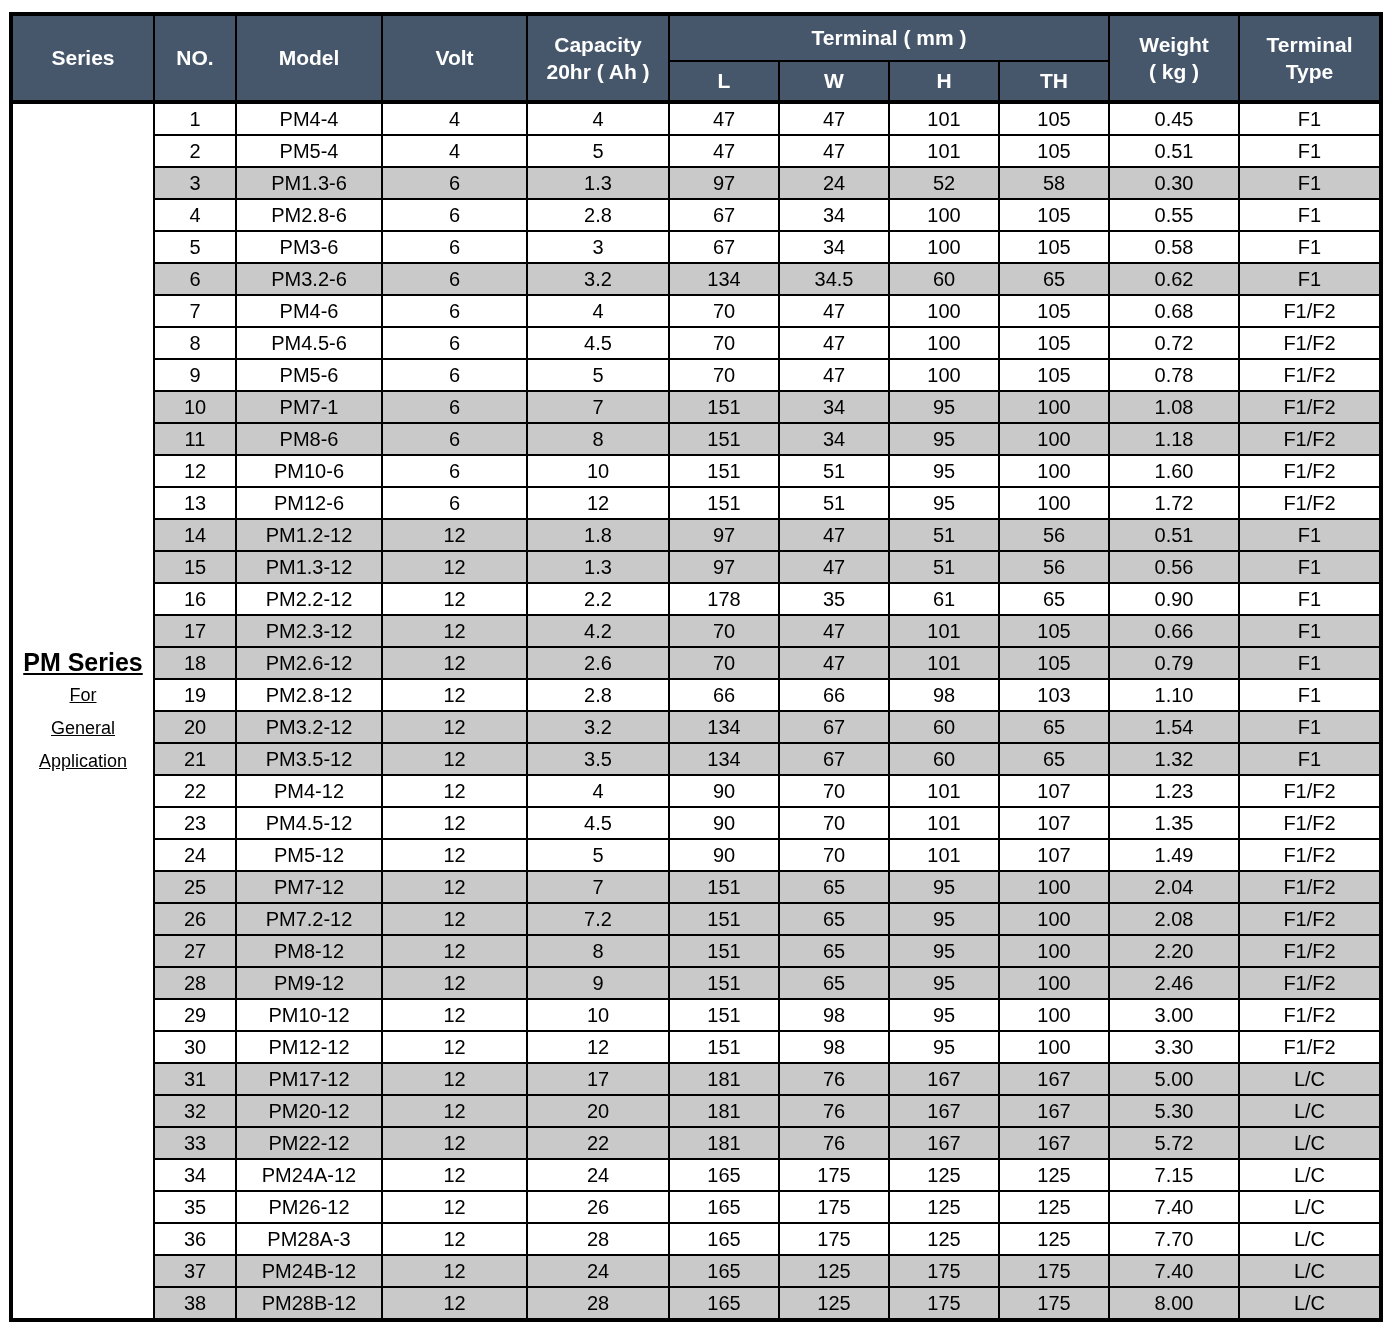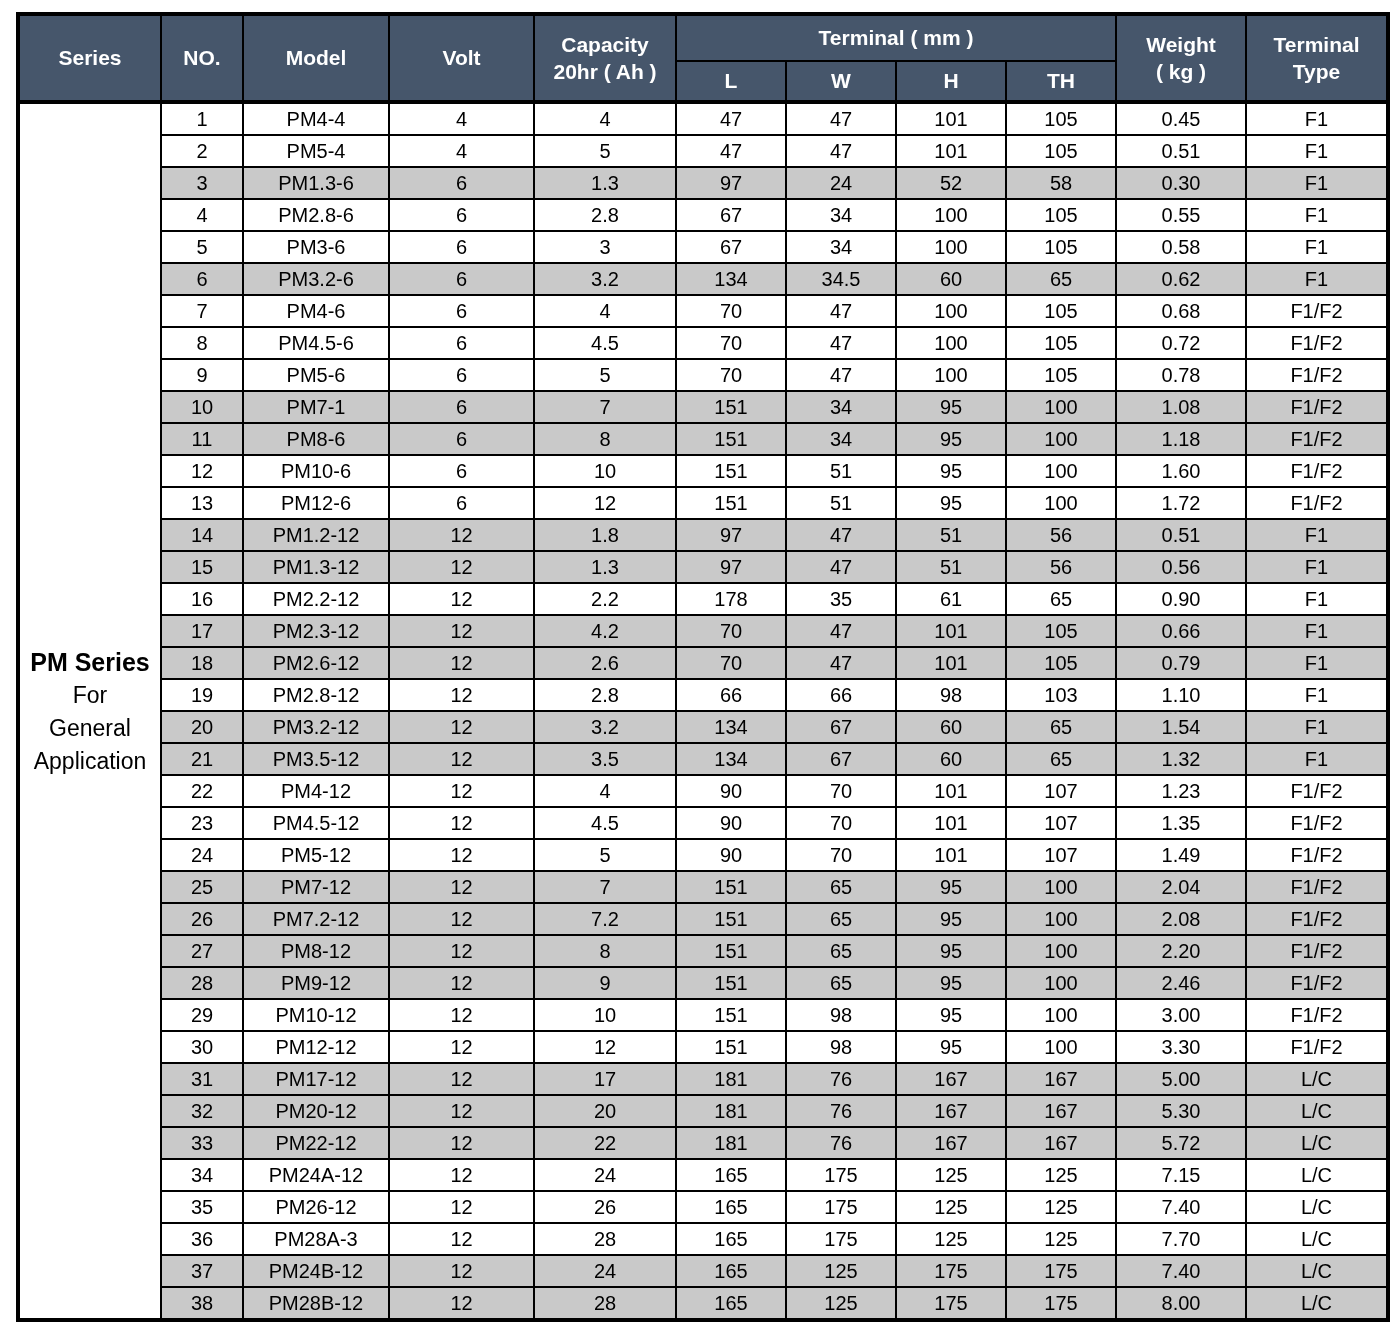--- a/index.html
+++ b/index.html
@@ -5,21 +5,21 @@
   html, body {
     margin: 0;
     padding: 0;
     background: #ffffff;
     font-family: "Liberation Sans", "DejaVu Sans", sans-serif;
   }
   .page {
     width: 1396px;
     height: 1332px;
     box-sizing: border-box;
-    padding: 12px 16px;
+    padding: 12px 9px;
     background: #ffffff;
   }
   table.spec {
     border-collapse: collapse;
     table-layout: fixed;
     width: 1370px;
     border: 4px solid #000000;
   }
   table.spec th, table.spec td {
     border: 2px solid #000000;
@@ -49,28 +49,29 @@
     color: #000000;
     background: #ffffff;
     line-height: 30px;
   }
   tr.shaded td { background: #c9c9c9; }
   td.series-cell {
     background: #ffffff !important;
     font-size: 23px;
     line-height: 33px;
     white-space: normal;
+    text-decoration: underline;
   }
   .series-title {
     font-weight: bold;
     font-size: 25px;
     line-height: 34px;
   }
   .series-sub {
-    font-size: 23px;
+    font-size: 18px;
     line-height: 33px;
   }
 </style>
 </head>
 <body>
 
 <div class="page">
   <table class="spec">
     <colgroup>
       <col style="width:143px">

